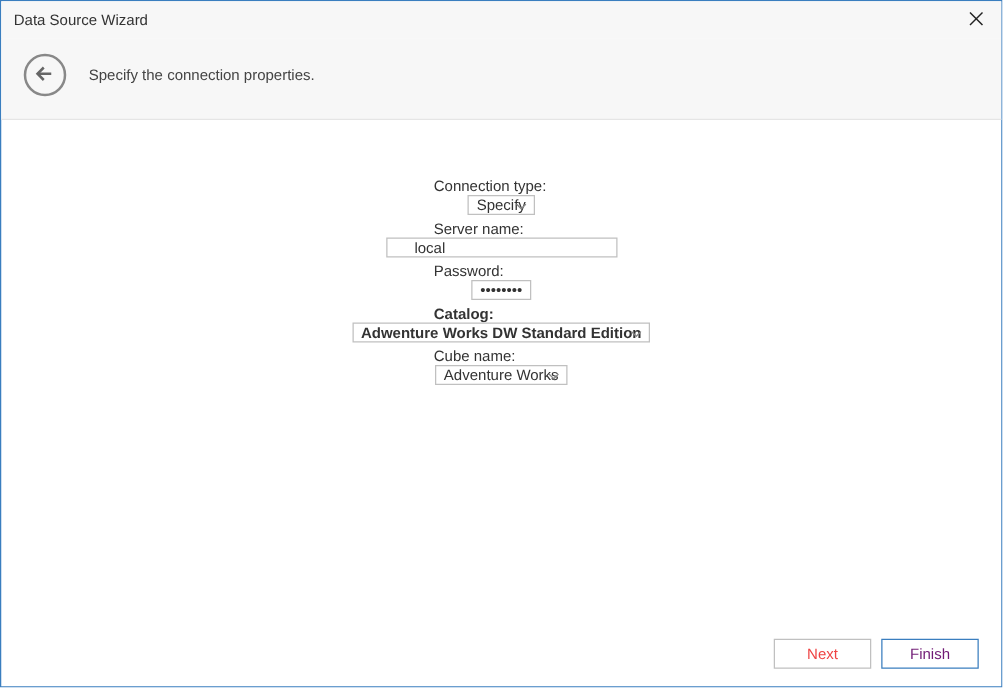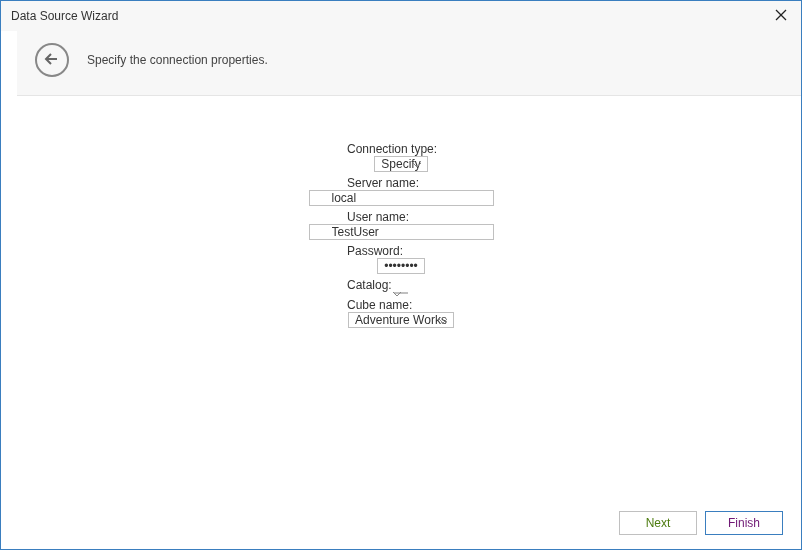--- a/index.html
+++ b/index.html
@@ -32,21 +32,20 @@
       color: #222;
     }
     .close-btn svg { width: 12px; height: 12px; }
     .header-area {
       display: flex;
       align-items: center;
       padding: 12px 18px 18px 18px;
       border-bottom: 1px solid #e5e5e5;
       background: #f7f7f7;
       gap: 18px;
-      margin-left: 16px;
     }
     .back-circle {
       width: 34px; height: 34px;
       border: 2px solid #888;
       border-radius: 50%;
       display: flex; align-items: center; justify-content: center;
       cursor: pointer;
       background: #f7f7f7;
     }
     .back-circle svg { width: 18px; height: 18px; stroke: #666; }
@@ -54,21 +53,21 @@
     .form-area {
       flex: 1;
       padding: 46px 48px 16px 48px;
     }
     .form-row {
       display: flex;
       align-items: center;
       margin-bottom: 4px;
       flex-direction: column;
     }
-    .form-row.gap { margin-top: 4px; }
+    .form-row.gap { margin-top: 4px; font-weight: bold; }
     .label {
       width: 108px;
       font-size: 12px;
       color: #333;
     }
     .field {
       flex: 1;
       height: 22px;
       border: 1px solid #c0c0c0;
       background: #fff;
@@ -109,21 +108,21 @@
       height: 24px;
       border: 1px solid #c0c0c0;
       background: #fff;
       font-size: 12px;
       display: flex;
       align-items: center;
       justify-content: center;
       cursor: pointer;
     }
     .btn.disabled {
-      color: #4d7c0f;
+      color: #ef4444;
       cursor: default;
     }
     .btn.primary {
       border: 1px solid #3a7ebf;
       color: #701a75;
     }
   </style>
 </head>
 <body>
 
@@ -167,37 +166,32 @@
       </div>
     </div>
 
     <div class="form-row">
       <div class="label">Server name:</div>
       <div class="field">
         <input type="text" value="local" style="">
       </div>
     </div>
 
-    <div class="form-row">
-      <div class="label">User name:</div>
-      <div class="field">
-        <input type="text" value="TestUser" style="">
-      </div>
-    </div>
 
     <div class="form-row">
       <div class="label">Password:</div>
       <div class="field">
         <span>••••••••</span>
       </div>
     </div>
 
     <div class="form-row gap">
       <div class="label">Catalog:</div>
       <div class="field">
+        <span>Adwenture Works DW Standard Edition</span>
         <span class="dropdown-arrow">
           <svg viewBox="0 0 8 5">
               <polyline points="0,0 4,4 8,0" fill="none" stroke="#888" stroke-width="1"></polyline>
             </svg>
         </span>
       </div>
     </div>
 
     <div class="form-row">
       <div class="label">Cube name:</div>

